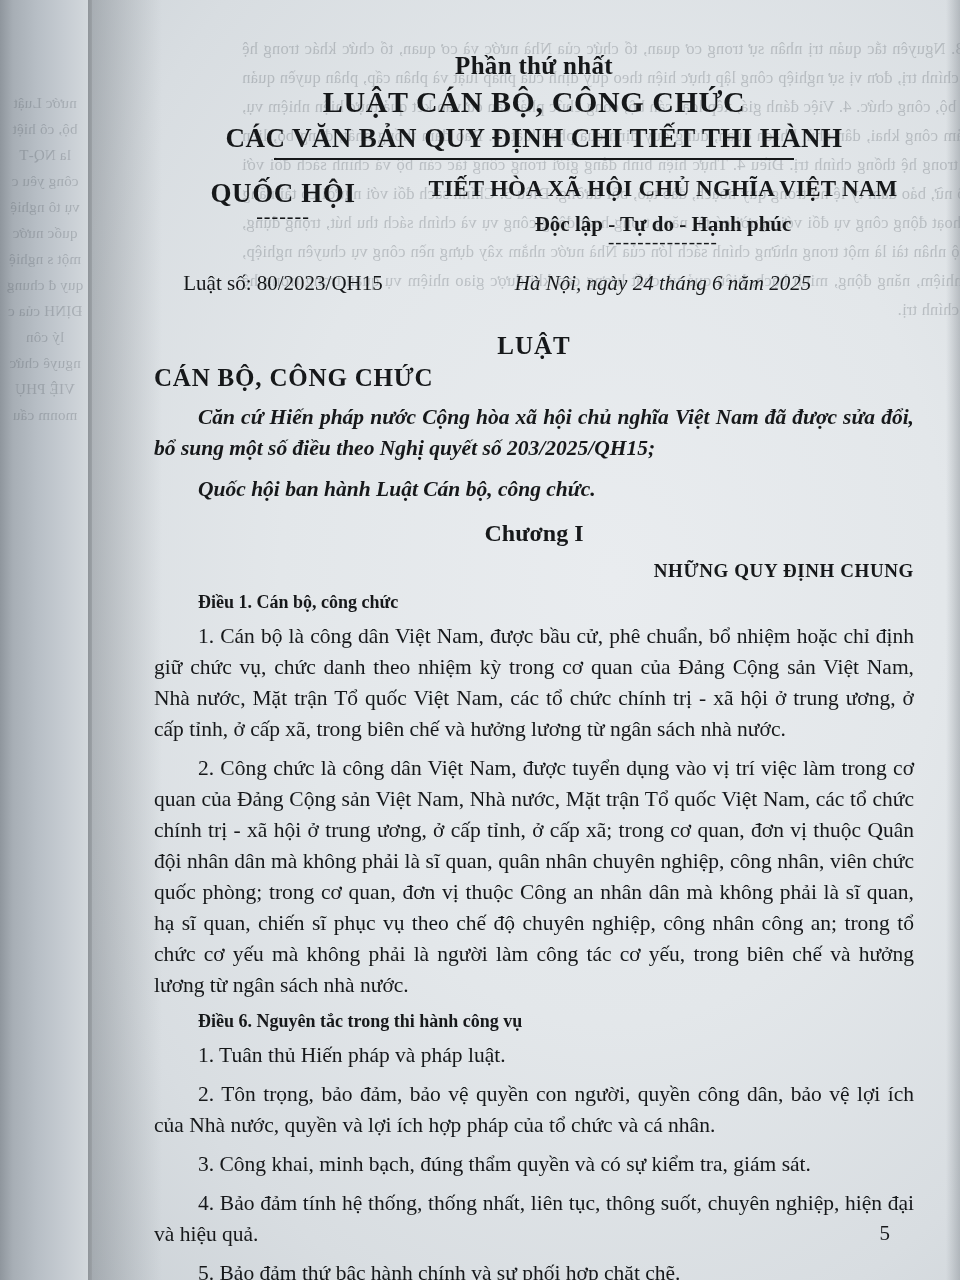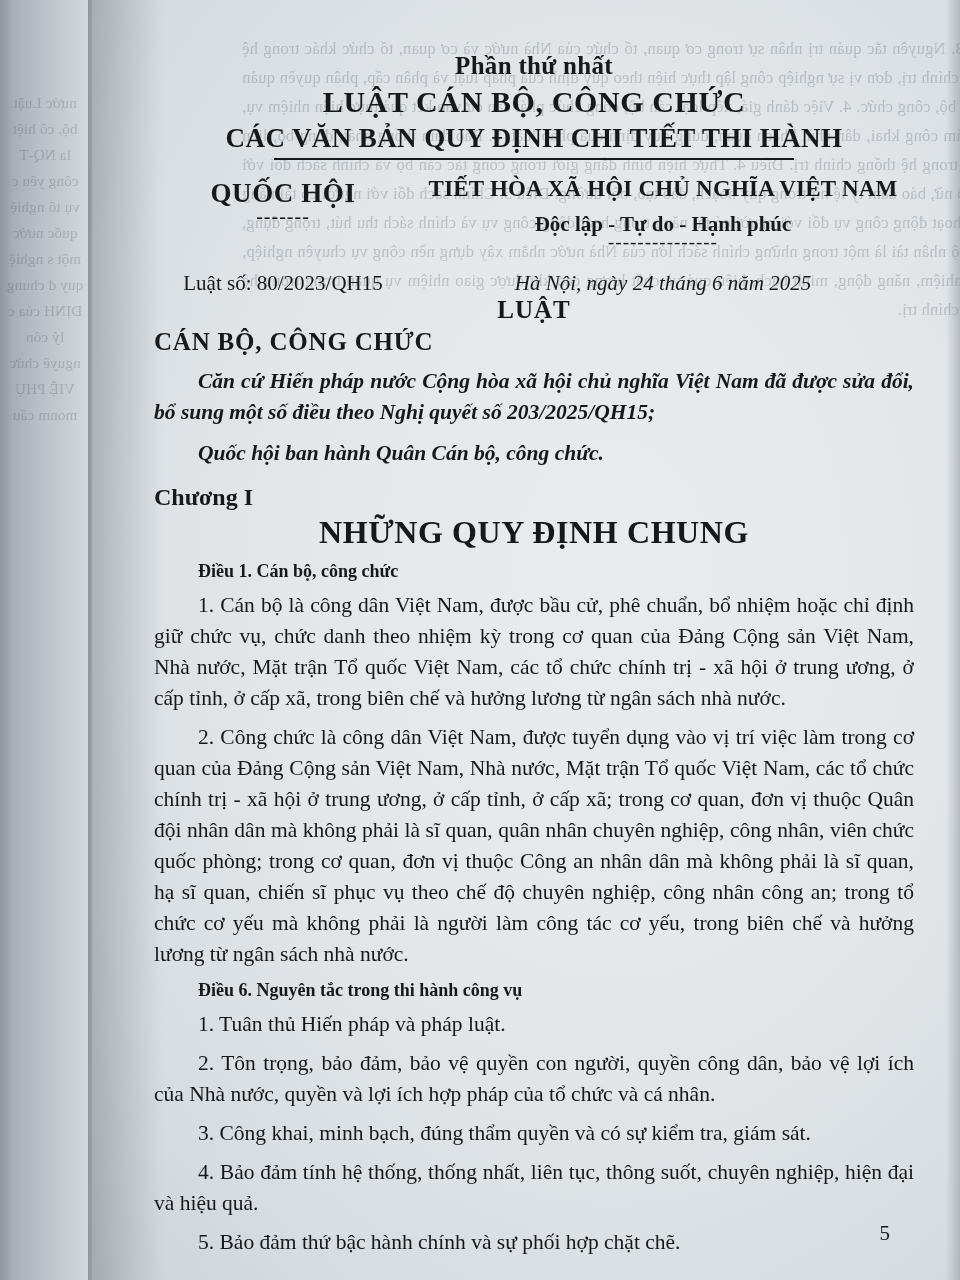--- a/index.html
+++ b/index.html
@@ -162,20 +162,21 @@
     text-align: center;
     font-size: 21px;
     font-style: italic;
   }
 
   .doc-kind {
     text-align: center;
     font-size: 25px;
     font-weight: bold;
     letter-spacing: 1px;
+    margin-top: 36px;
   }
   .doc-sub {
     text-align: left;
     font-size: 25px;
     font-weight: bold;
     letter-spacing: .8px;
     margin-top: 4px;
   }
 
   p.body {
@@ -188,30 +189,31 @@
   p.italic {
     font-style: italic;
     font-weight: bold;
     font-size: 21.5px;
     line-height: 1.44;
     margin: 10px 0 0 0;
     text-align: justify;
     text-indent: 44px;
   }
   .chapter {
+    text-align: center;
     font-size: 24px;
     font-weight: bold;
     margin-top: 16px;
   }
   .chapter-name {
-    text-align: center;
-    font-size: 32px;
+    text-align: right;
+    font-size: 19px;
     font-weight: bold;
     letter-spacing: .6px;
-    margin-top: 3px;
+    margin-top: 13px;
   }
   .article {
     font-size: 18px;
     font-weight: bold;
     margin: 10px 0 0 0;
     text-indent: 44px;
   }
   .pageno {
     position: absolute;
     right: 70px;
@@ -271,21 +273,21 @@
 
       <div class="numline">
         <div class="lawno">Luật số: 80/2023/QH15</div>
         <div class="place">Hà Nội, ngày 24 tháng 6 năm 2025</div>
       </div>
 
       <div class="doc-kind">LUẬT</div>
       <div class="doc-sub">CÁN BỘ, CÔNG CHỨC</div>
 
       <p class="italic">Căn cứ Hiến pháp nước Cộng hòa xã hội chủ nghĩa Việt Nam đã được sửa đổi, bổ sung một số điều theo Nghị quyết số 203/2025/QH15;</p>
-      <p class="italic">Quốc hội ban hành Quân Cán bộ, công chức.</p>
+      <p class="italic">Quốc hội ban hành Luật Cán bộ, công chức.</p>
 
       <div class="chapter">Chương I</div>
       <div class="chapter-name">NHỮNG QUY ĐỊNH CHUNG</div>
 
       <div class="article">Điều 1. Cán bộ, công chức</div>
       <p class="body">1. Cán bộ là công dân Việt Nam, được bầu cử, phê chuẩn, bổ nhiệm hoặc chỉ định giữ chức vụ, chức danh theo nhiệm kỳ trong cơ quan của Đảng Cộng sản Việt Nam, Nhà nước, Mặt trận Tổ quốc Việt Nam, các tổ chức chính trị - xã hội ở trung ương, ở cấp tỉnh, ở cấp xã, trong biên chế và hưởng lương từ ngân sách nhà nước.</p>
       <p class="body">2. Công chức là công dân Việt Nam, được tuyển dụng vào vị trí việc làm trong cơ quan của Đảng Cộng sản Việt Nam, Nhà nước, Mặt trận Tổ quốc Việt Nam, các tổ chức chính trị - xã hội ở trung ương, ở cấp tỉnh, ở cấp xã; trong cơ quan, đơn vị thuộc Quân đội nhân dân mà không phải là sĩ quan, quân nhân chuyên nghiệp, công nhân, viên chức quốc phòng; trong cơ quan, đơn vị thuộc Công an nhân dân mà không phải là sĩ quan, hạ sĩ quan, chiến sĩ phục vụ theo chế độ chuyên nghiệp, công nhân công an; trong tổ chức cơ yếu mà không phải là người làm công tác cơ yếu, trong biên chế và hưởng lương từ ngân sách nhà nước.</p>
 
       <div class="article">Điều 6. Nguyên tắc trong thi hành công vụ</div>
       <p class="body">1. Tuân thủ Hiến pháp và pháp luật.</p>

